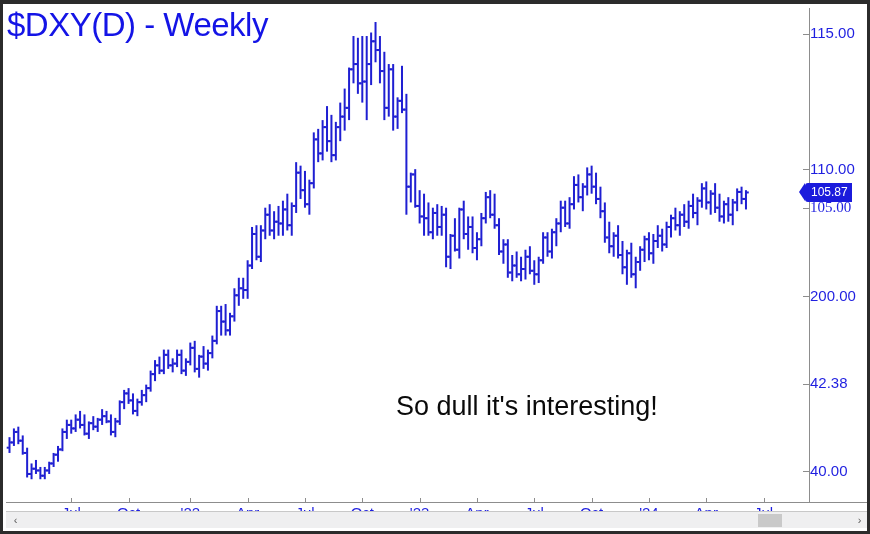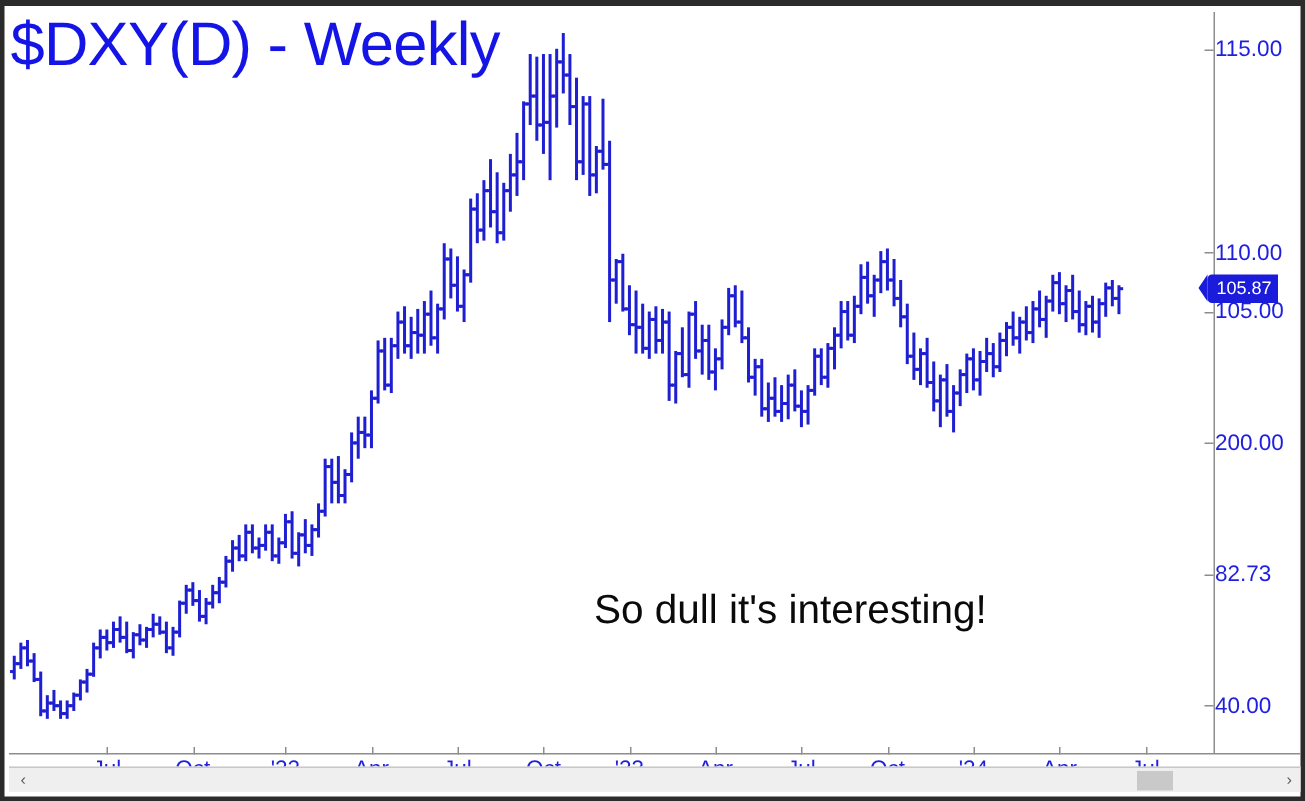--- a/index.html
+++ b/index.html
@@ -19,21 +19,21 @@
     border-top: 4px solid #2b2b2b;
     border-left: 3px solid #2b2b2b;
     border-right: 3px solid #2b2b2b;
     border-bottom: 3px solid #2b2b2b;
     overflow: hidden;
   }
   #chart-title {
     position: absolute;
     left: 4px;
     top: 2px;
-    font-size: 41px;
+    font-size: 33px;
     color: #1414e6;
     letter-spacing: -0.5px;
     white-space: nowrap;
   }
   #plot-area {
     position: absolute;
     left: 3px;
     top: 4px;
     width: 803px;
     height: 494px;
@@ -684,23 +684,23 @@
         <rect x="740.57" y="183.46" width="2.2" height="2" fill="#1f1fd2"></rect>
       </svg>
     <div id="annotation">So dull it's interesting!</div>
   </div>
 
   <div id="axis-divider"></div>
 
   <div id="y-axis">
       <div class="y-tick" style="top: 16.0248px;"><span class="dash"></span><span>115.00</span></div>
       <div class="y-tick" style="top: 103.613px; margin-top: 48px;"><span class="dash"></span><span>110.00</span></div>
-      <div class="y-tick" style="top: 191.202px;"><span class="dash"></span><span>105.00</span></div>
+      <div class="y-tick" style="top: 191.202px; font-family: Liberation Serif, serif;"><span class="dash"></span><span>105.00</span></div>
       <div class="y-tick" style="top: 278.791px;"><span class="dash"></span><span>200.00</span></div>
-      <div class="y-tick" style="top: 366.379px;"><span class="dash"></span><span>82.73</span></div>
+      <div class="y-tick" style="top: 366.379px;"><span class="dash"></span><span>42.38</span></div>
       <div class="y-tick" style="top: 453.968px;"><span class="dash"></span><span>40.00</span></div>
       <div id="price-tag" style="top: 174.962px;">105.87</div>
     </div>
 
   <div id="x-axis-line"></div>
   <div id="x-axis">
       <div class="x-tick" style="left: 68.24px;"></div>
       <div class="x-label" style="left: 68.24px;">Jul</div>
       <div class="x-tick" style="left: 125.57px;"></div>
       <div class="x-label" style="left: 125.57px;">Oct</div>

